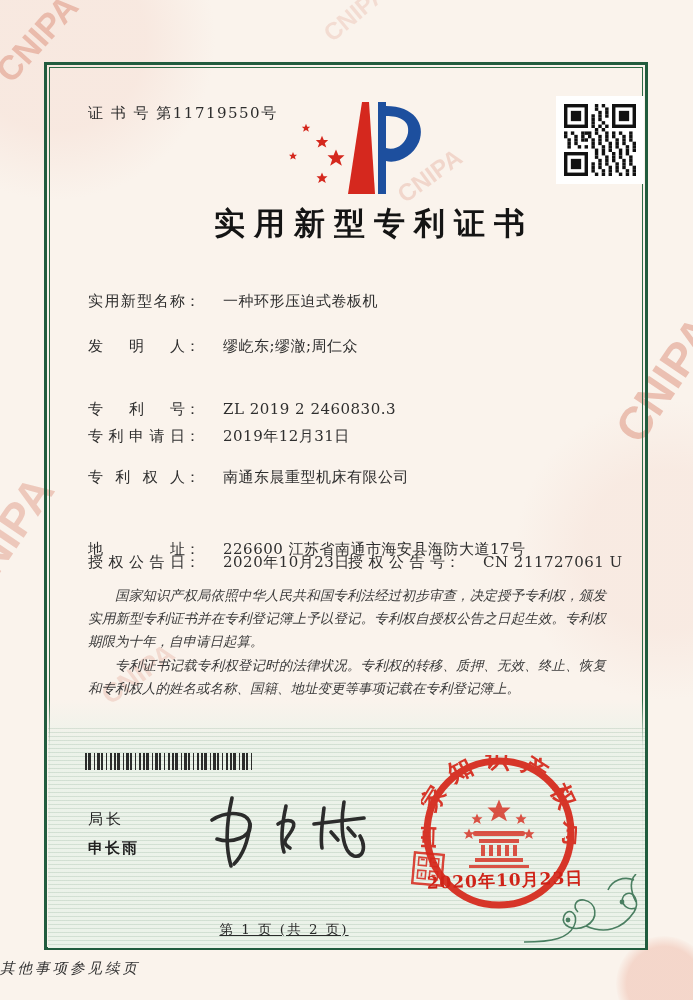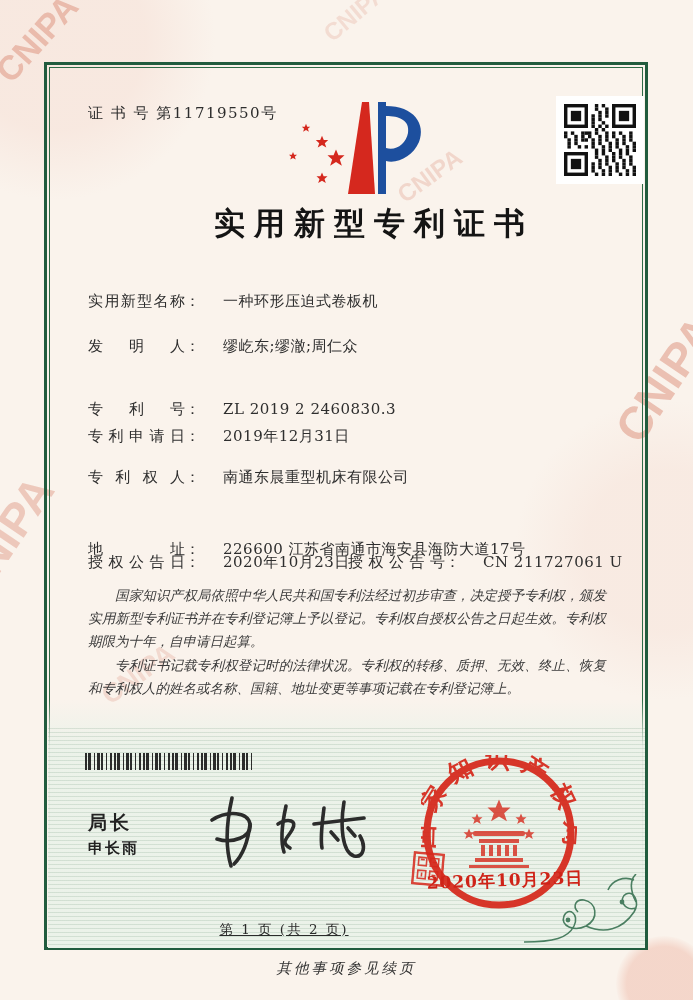--- a/index.html
+++ b/index.html
@@ -52,36 +52,36 @@
      line-height:1.72;color:#3a3a3a;text-align:justify;}
   .paras p{margin:0;text-indent:2em;}
 
   .barcode{position:absolute;left:85px;top:753px;width:170px;height:17px;opacity:.92;
      background:repeating-linear-gradient(90deg,
        #1b1b1b 0 2px, transparent 2px 3px, #1b1b1b 3px 6px, transparent 6px 9px,
        #1b1b1b 9px 10px, transparent 10px 12px, #1b1b1b 12px 15px, transparent 15px 16px,
        #1b1b1b 16px 18px, transparent 18px 21px, #1b1b1b 21px 22px, transparent 22px 25px,
        #1b1b1b 25px 27px, transparent 27px 29px);}
 
-  .signoff-title{position:absolute;left:88px;top:810px;font-size:19px;font-weight:700;letter-spacing:3px;
+  .signoff-title{position:absolute;left:88px;top:810px;font-size:15px;font-weight:400;letter-spacing:3px;
      font-family:"Liberation Sans","DejaVu Sans",sans-serif;color:#222;}
   .signoff-name{position:absolute;left:88px;top:839px;font-size:15px;font-weight:700;letter-spacing:2px;
      font-family:"Liberation Sans","DejaVu Sans",sans-serif;color:#222;}
   .signature{position:absolute;left:198px;top:790px;width:175px;height:88px;}
 
   .seal{position:absolute;left:421px;top:755px;width:156px;height:156px;opacity:.93;}
   .seal-date{position:absolute;left:420px;top:869px;width:170px;text-align:center;
      font-size:17px;font-weight:700;color:#cf2318;letter-spacing:1px;transform:rotate(-2deg);}
   .sq-stamp{position:absolute;left:412px;top:852px;width:32px;height:34px;transform:rotate(5deg);opacity:.85;}
 
   .flourish{position:absolute;left:524px;top:874px;width:120px;height:74px;}
 
   .page-info{position:absolute;left:44px;top:921px;width:480px;text-align:center;
      font-size:13.5px;letter-spacing:2px;color:#2a2a2a;text-decoration:underline;}
-  .cont-note{position:absolute;left:0;top:959px;width:693px;text-align:center;
+  .cont-note{position:absolute;left:0;top:959px;width:693px;
      font-size:14.5px;font-style:italic;letter-spacing:3px;color:#333;}
 </style>
 </head>
 <body>
 
 <div class="page">
 
   <div class="wm wm1">CNIPA</div>
   <div class="wm wm2">CNIPA</div>
   <div class="wm wm3">CNIPA</div>

